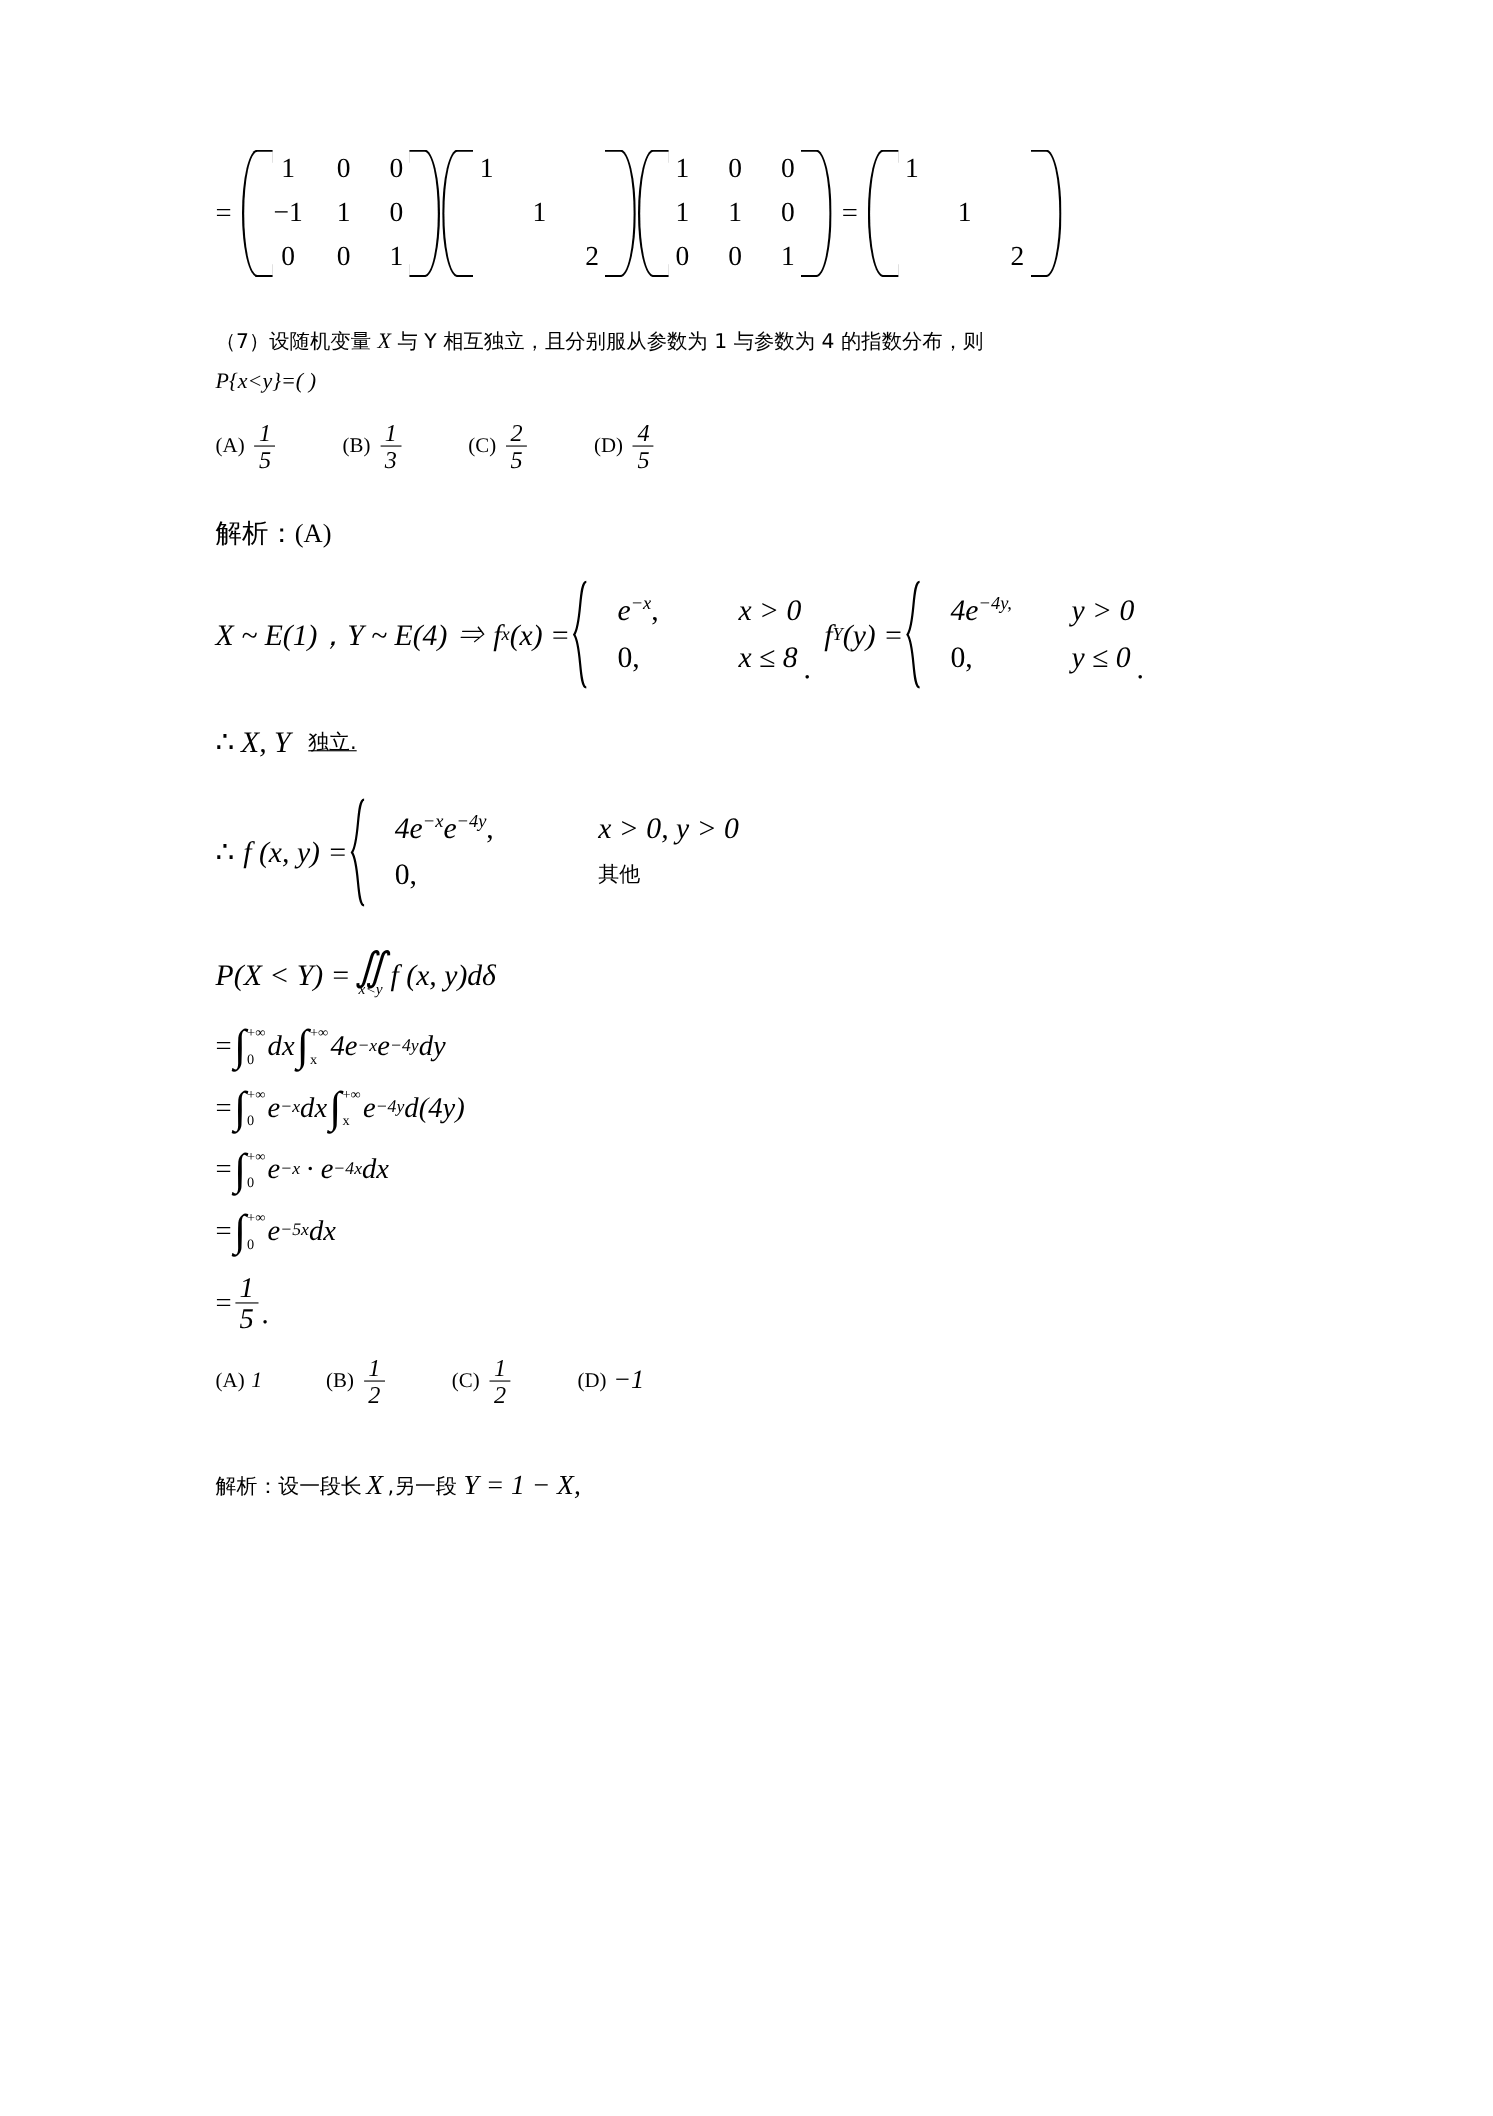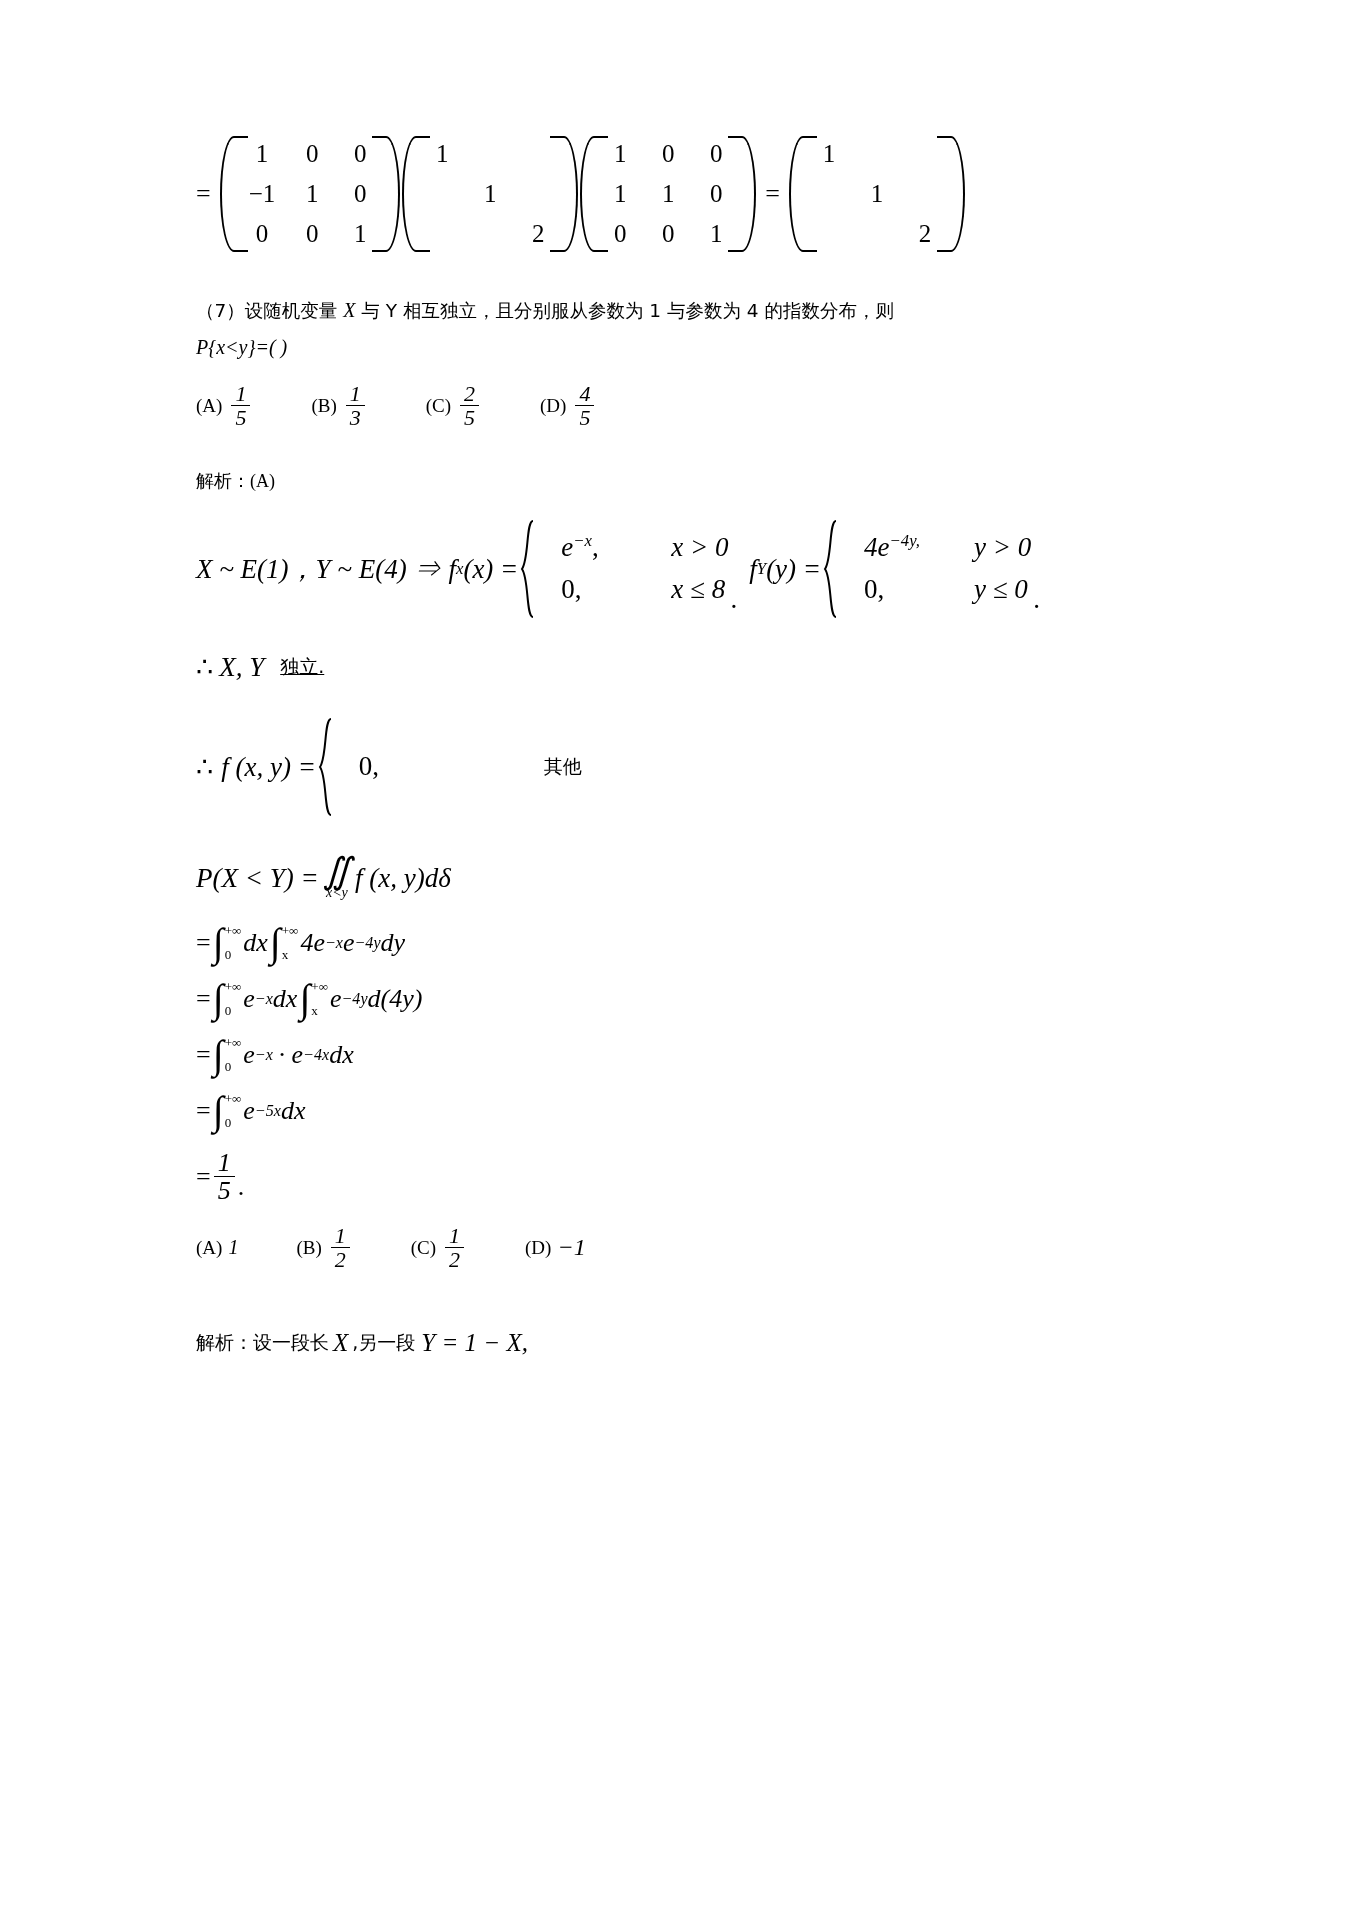--- a/index.html
+++ b/index.html
@@ -103,21 +103,21 @@
     align-items: center;
     margin-top: 16px;
     font-size: 22px;
   }
   .opt { display: flex; align-items: center; }
   .opt .lbl { font-size: 19px; font-family: "Liberation Serif", serif; margin-right: 6px; }
   .opt-gap { width: 58px; }
 
   .jiexi {
     font-family: "DejaVu Sans", sans-serif;
-    font-size: 18px;
+    font-size: 24px;
     margin-top: 40px;
   }
   .jiexi .ans { font-family: "Liberation Serif", serif; }
 
   .mathline {
     font-size: 27px;
     margin-top: 26px;
     display: flex;
     align-items: center;
     flex-wrap: nowrap;
@@ -416,20 +416,26 @@
     <span class="mo">∴</span>
     <span class="mi" style="margin-left:8px">f (x, y) =</span>
     <span class="cases">
       <span class="brace">
         <svg viewBox="0 0 14 100" preserveAspectRatio="none">
               <path d="M13 2 C6 2 9 40 2 50 C9 60 6 98 13 98" fill="none" stroke="#000" stroke-width="2"></path>
             </svg>
       </span>
       <span class="cases-body">
         <span class="cline">
+          <span class="c1" style="min-width:185px">
+            <span class="mi">4e</span><sup class="ex">−x</sup><span class="mi">e</span><sup class="ex">−4y</sup><span class="mo">,</span>
+          </span>
+          <span class="mi">x &gt; 0, y &gt; 0</span>
+        </span>
+        <span class="cline">
           <span class="c1 center" style="min-width:185px"><span class="mn">0,</span></span>
           <span class="cn" style="font-size:19px">其他</span>
         </span>
       </span>
     </span>
   </div>
 
   <div class="mathline" style="margin-top:40px">
     <span class="mi">P(X &lt; Y) =</span>
     <span class="dblint">

